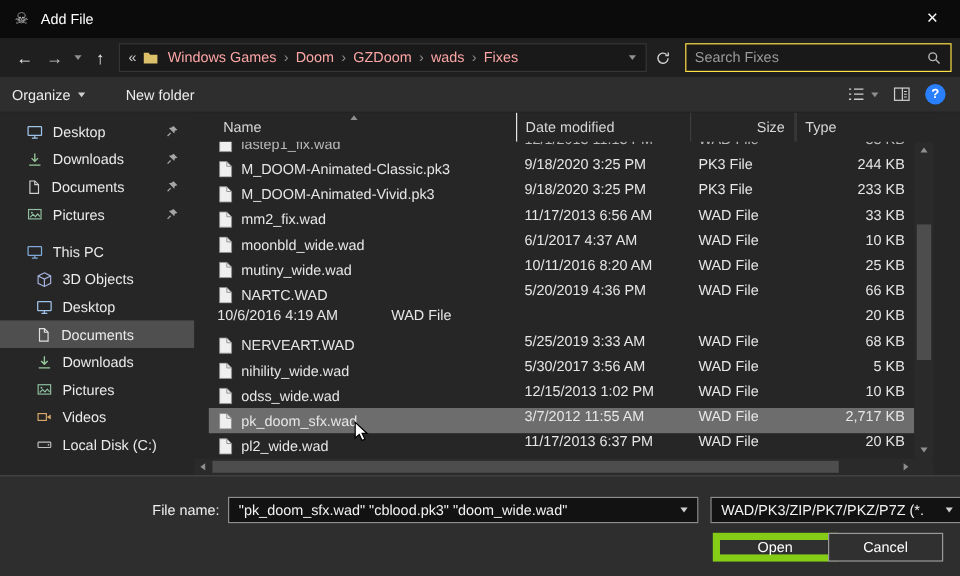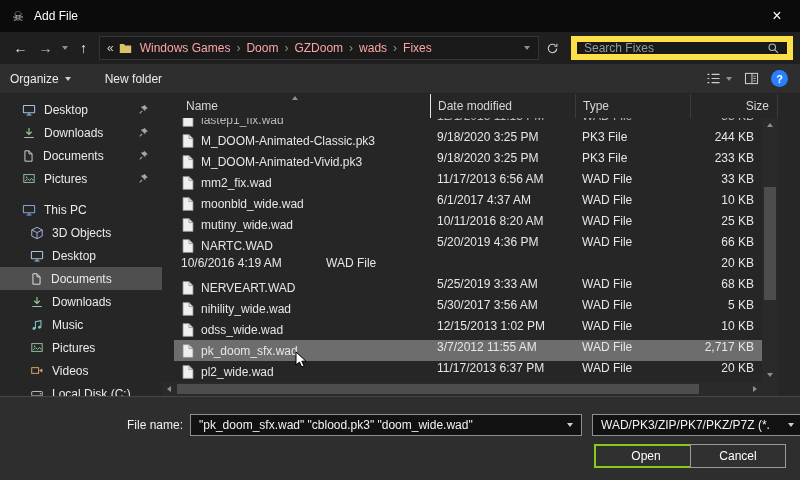--- a/index.html
+++ b/index.html
@@ -18,21 +18,21 @@
 .nav-btn{width:25px;height:26px;display:flex;align-items:center;justify-content:center;font-size:14px;color:#ededed}
 .nav-btn.fwd{color:#c4c4c4}
 .nav-dd{width:13px;height:26px;display:flex;align-items:center;justify-content:center}
 .breadcrumb{margin-left:3px;width:440px;height:24px;background:#191919;border:1px solid #353535;display:flex;align-items:center}
 .bc-overflow{padding:0 5px 0 7px;color:#cfcfcf}
 .bc-folder{display:flex;align-items:center;padding-right:2px}
 .bc-seg{padding:0 6px;color:#fca5a5;white-space:nowrap}
 .bc-sep{color:#8f8f8f}
 .bc-dd{margin-left:auto;width:22px;display:flex;justify-content:center}
 .refresh-btn{width:26px;height:26px;display:flex;align-items:center;justify-content:center}
-.searchbox{margin-left:6px;width:222px;height:24px;background:#191919;border:6px solid #fde047;display:flex;align-items:center;padding:0 7px}
+.searchbox{margin-left:6px;width:222px;height:24px;background:#191919;border:1px solid #fde047;display:flex;align-items:center;padding:0 7px}
 .searchbox input{flex:1;background:transparent;border:0;outline:0;color:#e6e6e6;font:inherit;min-width:0}
 .searchbox input::placeholder{color:#9a9a9a}
 
 
 .toolbar{position:absolute;left:0;top:64px;width:800px;height:30px;background:#2e2e2e;border-bottom:1px solid #232323;display:flex;align-items:center}
 .tb-btn{display:flex;align-items:center;gap:6px;padding:0 10px;height:30px;color:#ececec}
 .tb-btn.newfolder{margin-left:14px}
 .tb-right{margin-left:auto;display:flex;align-items:center;gap:12px;padding-right:12px}
 .view-seg{display:flex;align-items:center;gap:5px}
 .help-btn{width:17px;height:17px;border-radius:50%;background:#2a7fff;color:#fff;font-weight:bold;font-size:11px;display:flex;align-items:center;justify-content:center}
@@ -79,21 +79,21 @@
 
 
 .footer{position:absolute;left:0;top:396px;width:800px;height:84px;background:#2e2e2e;border-top:1px solid #474747}
 .fn-label{position:absolute;left:0;top:17px;width:183px;text-align:right;line-height:22px;color:#f0f0f0}
 .combo{position:absolute;background:#121212;border:1px solid #8f8f8f;display:flex;align-items:center;height:22px}
 .combo .val{flex:1;padding-left:8px;white-space:nowrap;overflow:hidden;color:#f2f2f2}
 .combo .dd{width:22px;display:flex;justify-content:center;flex:none}
 .fn-combo{left:190px;top:17px;width:392px}
 .ft-combo{left:592px;top:17px;width:211px}
 .btn{position:absolute;top:47px;height:24px;background:#303030;color:#fff;display:flex;align-items:center;justify-content:center}
-.btn.open{left:594px;width:104px;border:2px solid #84cc16}
+.btn.open{left:594px;width:104px;border:6px solid #84cc16}
 .btn.cancel{left:690px;width:96px;border:1px solid #9a9a9a}
 
 .cursor{position:absolute;left:295px;top:351px;z-index:20;pointer-events:none}
 
 
 .tri{width:0;height:0;display:inline-block}
 .td{border-left:3.5px solid transparent;border-right:3.5px solid transparent;border-top:4px solid #cfcfcf}
 .tds{border-left:3px solid transparent;border-right:3px solid transparent;border-top:4px solid #8f8f8f}
 .tus{border-left:3px solid transparent;border-right:3px solid transparent;border-bottom:4px solid #8f8f8f}
 .tls{border-top:3px solid transparent;border-bottom:3px solid transparent;border-right:4px solid #8f8f8f}
@@ -267,28 +267,20 @@
       </svg>
     <span>Documents</span>
   </div>
   <div class="sb-item child">
     <svg class="sic" width="14" height="14" viewBox="0 0 16 16" fill="none" stroke="#98c99a" stroke-width="1.3">
         <path d="M8 2.2v7.2M4.9 6.6 8 9.7l3.1-3.1M2.6 13.2h10.8"></path>
       </svg>
     <span>Downloads</span>
   </div>
   <div class="sb-item child">
-    <svg class="sic" width="14" height="14" viewBox="0 0 16 16" fill="none" stroke="#7fc4c4" stroke-width="1.2">
-        <path d="M6.2 12V4.2L12.5 3v7.5"></path>
-        <circle cx="4.6" cy="12" r="1.7" fill="#7fc4c4" stroke="none"></circle>
-        <circle cx="10.9" cy="10.5" r="1.7" fill="#7fc4c4" stroke="none"></circle>
-      </svg>
-    <span>Music</span>
-  </div>
-  <div class="sb-item child">
     <svg class="sic" width="14" height="13" viewBox="0 0 16 16" fill="none" stroke="#8fbf9f" stroke-width="1.2">
         <rect x="1.6" y="3.2" width="12.8" height="9.6"></rect>
         <circle cx="5" cy="6.4" r="1" fill="#8fbf9f" stroke="none"></circle>
         <path d="M3.2 11.2 6.2 8.2l2.4 2.4 2.4-2.8 2.4 2.8"></path>
       </svg>
     <span>Pictures</span>
   </div>
   <div class="sb-item child">
     <svg class="sic" width="14" height="13" viewBox="0 0 16 16" fill="none" stroke="#d8a86a" stroke-width="1.2">
         <rect x="1.5" y="4.5" width="8.5" height="7"></rect>
@@ -303,22 +295,22 @@
       </svg>
     <span>Local Disk (C:)</span>
   </div>
 </div>
 
 <div class="filepane">
   <span class="sort-ind tri tus"></span>
   <div class="fp-head">
     <div class="hc name">Name</div>
     <div class="hc date">Date modified</div>
+    <div class="hc size">Size</div>
     <div class="hc type">Type</div>
-    <div class="hc size">Size</div>
   </div>
 
   <div class="rows">
     <div class="row">
         <div class="cl name">
           <span class="fico">
             <svg width="12" height="14" viewBox="0 0 12 14">
               <path d="M1 .6h6L11 4.6v8.8H1z" fill="#efefef" stroke="#8f8f8f" stroke-width="0.8"></path>
               <path d="M7 .6v4h4" fill="none" stroke="#8f8f8f" stroke-width="0.8"></path>
             </svg>

